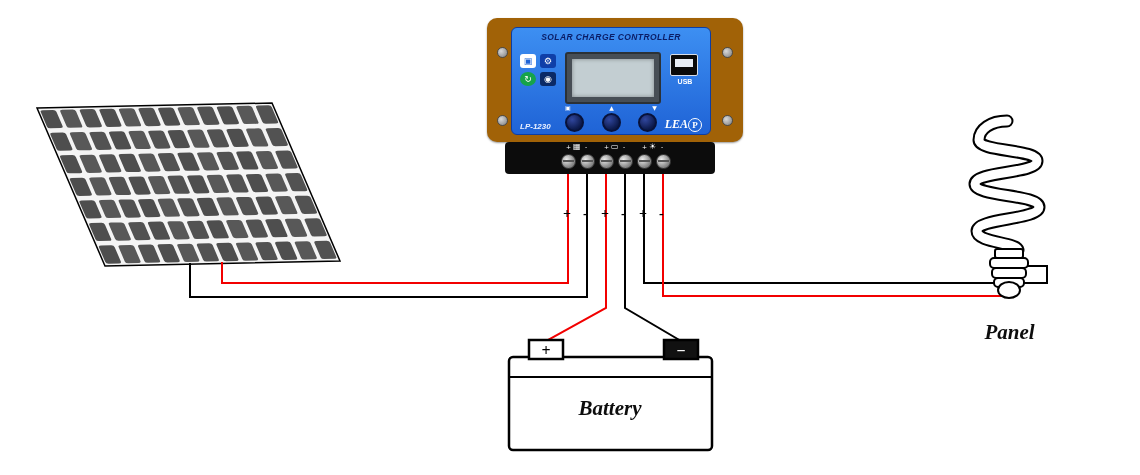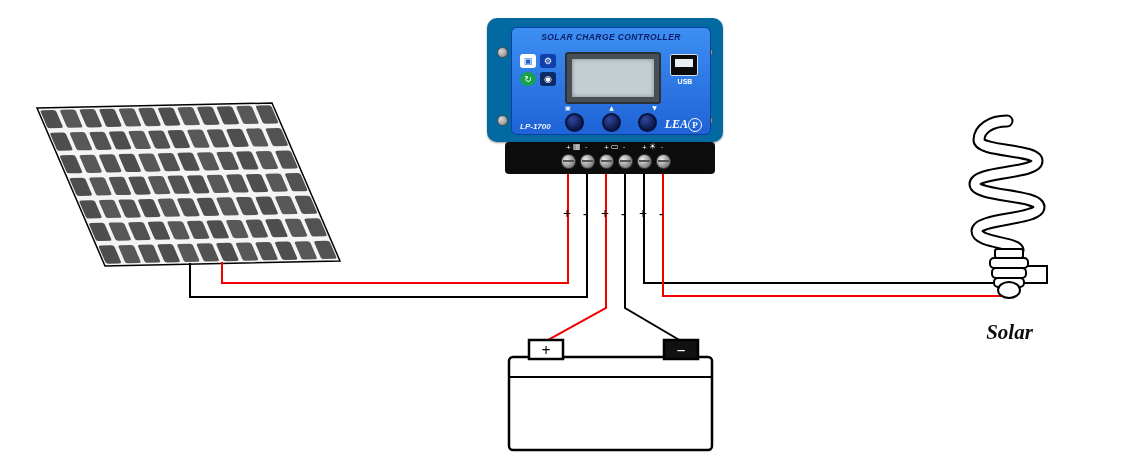--- a/index.html
+++ b/index.html
@@ -1,22 +1,22 @@
 <!DOCTYPE html>
 <html><head>
 <meta charset="utf-8">
 <style>
   html,body { margin:0; padding:0; background:#fff; }
   .stage { position:relative; width:1140px; height:475px; background:#ffffff; overflow:hidden;
            font-family:"Liberation Serif", serif; }
   svg.wiring { position:absolute; left:0; top:0; }
 
   
-  .controller { position:absolute; left:487px; top:18px; width:236px; height:124px;
-                background:#0369a1; border-radius:10px; box-shadow:0 1px 2px rgba(0,0,0,.4); }
+  .controller { position:absolute; left:487px; top:18px; width:256px; height:124px;
+                background:#a16207; border-radius:10px; box-shadow:0 1px 2px rgba(0,0,0,.4); }
   .mscrew { position:absolute; width:9px; height:9px; border-radius:50%;
             background:radial-gradient(circle at 35% 35%, #d8d8d8, #7e7e7e); border:1px solid #4a4a4a; }
   .front { position:absolute; left:24px; top:9px; width:198px; height:106px;
            background:linear-gradient(#3d8ff2,#1f63d6); border:1px solid #0c3da4; border-radius:6px; }
   .front-title { margin-top:4px; text-align:center; color:#0a1d66; font-family:"Liberation Sans",sans-serif;
                  font-weight:bold; font-style:italic; font-size:8.5px; letter-spacing:.4px; }
   .icons { position:absolute; left:8px; top:26px; width:36px; display:grid;
            grid-template-columns:16px 16px; grid-gap:4px; }
   .ic { width:16px; height:14px; border-radius:3px; display:flex; align-items:center; justify-content:center;
         font-family:"DejaVu Sans",sans-serif; font-size:9px; line-height:1; }
@@ -220,21 +220,21 @@
         <span>▣</span>
         <span>▲</span>
         <span>▼</span>
       </div>
       <div class="buttons">
         <div class="btn"></div>
         <div class="btn"></div>
         <div class="btn"></div>
       </div>
 
-      <div class="model">LP-1700</div>
+      <div class="model">LP-1230</div>
       <div class="brand"><span>LEA</span><span class="p">P</span></div>
     </div>
   </div>
 
   <div class="strip">
     <span class="tmark" style="left:61px;">+</span>
     <span class="tmark" style="left:80px;">-</span>
     <span class="tmark" style="left:99px;">+</span>
     <span class="tmark" style="left:118px;">-</span>
     <span class="tmark" style="left:137px;">+</span>
@@ -252,15 +252,16 @@
     <div class="tscrew" style="left:151px;"></div>
   </div>
 
   <span class="pmark" style="left:563px;">+</span>
   <span class="pmark" style="left:583px;">-</span>
   <span class="pmark" style="left:601px;">+</span>
   <span class="pmark" style="left:621px;">-</span>
   <span class="pmark" style="left:639px;">+</span>
   <span class="pmark" style="left:659px;">-</span>
 
-  <div class="big-label" style="left:972px; top:320px; width:75px;">Solar</div>
+  <div class="big-label" style="left:545px; top:396px; width:130px;">Battery</div>
+  <div class="big-label" style="left:972px; top:320px; width:75px;">Panel</div>
 
 </div>
 
 </body></html>

